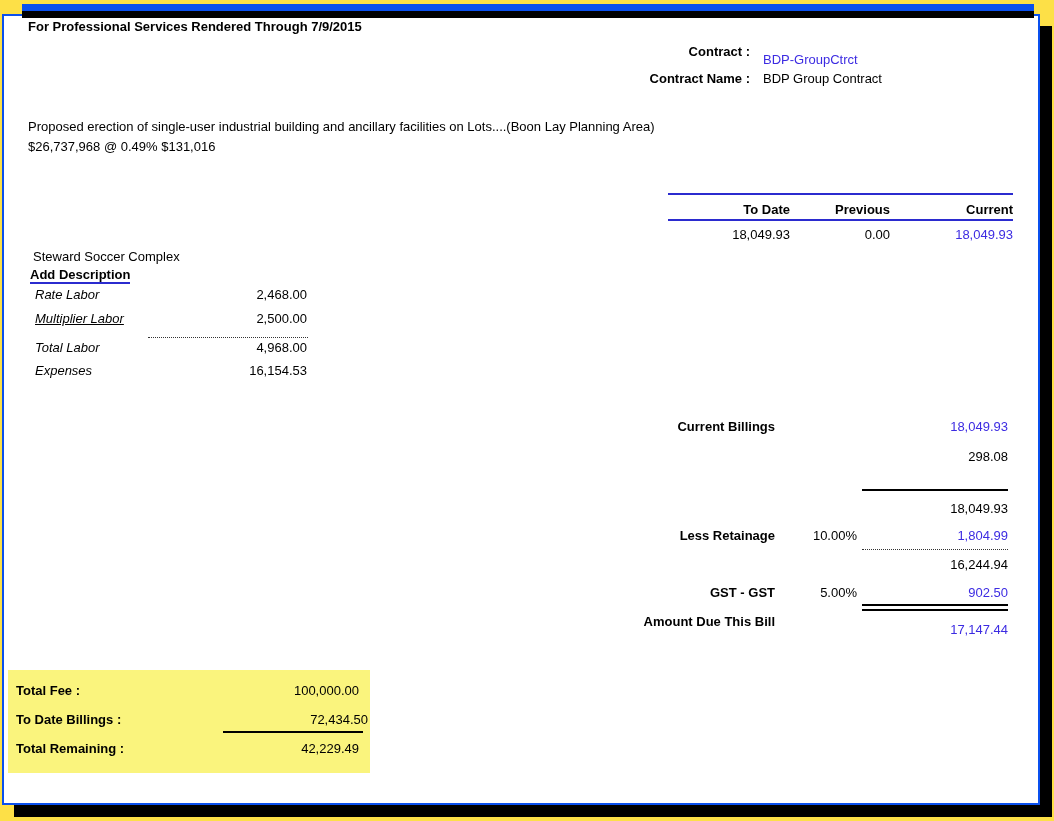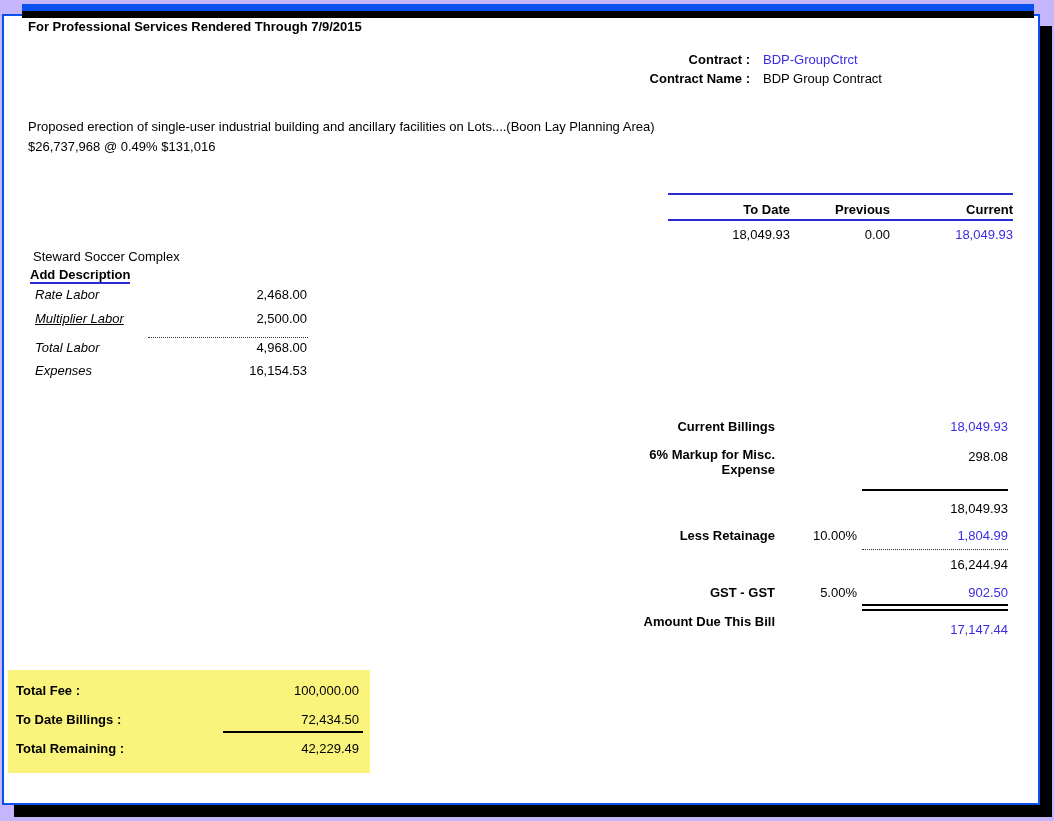--- a/index.html
+++ b/index.html
@@ -3,21 +3,21 @@
 <meta charset="utf-8">
 <style>
   :root{
     --link-blue:#3C2BE2;
     --rule-blue:#2B2BCF;
     --border-blue:#0A50EE;
     --highlight-yellow:#FAF47D;
   }
   *{margin:0;padding:0;box-sizing:border-box;}
   body{font-family:"Liberation Sans",sans-serif;background:#fff;}
-  .viewport{position:relative;width:1054px;height:821px;background:#c4b5fd;overflow:hidden;
+  .viewport{position:relative;width:1054px;height:821px;background:#fde047;overflow:hidden;
     font-size:13px;line-height:15px;color:#000;}
   .abs{position:absolute;}
   .b{font-weight:bold;}
   .i{font-style:italic;}
   .r{text-align:right;}
   .c{text-align:center;}
   .blue{color:var(--link-blue);}
   .page{position:absolute;left:2px;top:14px;width:1038px;height:791px;background:#fff;
     border:2px solid var(--border-blue);box-shadow:12px 12px 0 #000;z-index:0;}
   .prevbar-blue{position:absolute;left:22px;top:4px;width:1012px;height:7px;background:var(--border-blue);z-index:3;}
@@ -37,21 +37,21 @@
 
   <div class="prevbar-blue"></div>
   <div class="prevbar-black"></div>
 
   <div class="page"></div>
 
   <div class="hl-box"></div>
 
   <div class="abs b z2" style="left:28px;top:19px;">For Professional Services Rendered Through 7/9/2015</div>
 
-  <div class="abs b r z2" style="left:550px;top:52px;width:200px;">Contract :</div>
+  <div class="abs b r z2" style="left:550px;top:44px;width:200px;">Contract :</div>
   <div class="abs blue z2" style="left:763px;top:52px;">BDP-GroupCtrct</div>
 
   <div class="abs b r z2" style="left:550px;top:71px;width:200px;">Contract Name :</div>
   <div class="abs z2" style="left:763px;top:71px;">BDP Group Contract</div>
 
   <div class="abs z2" style="left:28px;top:99px;margin-top:20px;">Proposed erection of single-user industrial building and ancillary facilities on Lots....(Boon Lay Planning Area)</div>
   <div class="abs z2" style="left:28px;top:139px;">$26,737,968 @ 0.49% $131,016</div>
 
   <div class="abs rule-blue z2" style="left:668px;top:193px;width:345px;"></div>
 
@@ -77,24 +77,20 @@
 
   <div class="abs i z2" style="left:35px;top:340px;text-align:center;">Total Labor</div>
   <div class="abs r z2" style="left:150px;top:340px;width:157px;">4,968.00</div>
 
   <div class="abs i z2" style="left:35px;top:363px;">Expenses</div>
   <div class="abs r z2" style="left:150px;top:363px;width:157px;">16,154.53</div>
 
   <div class="abs b r z2" style="left:575px;top:419px;width:200px;">Current Billings</div>
   <div class="abs r blue z2" style="left:868px;top:419px;width:140px;">18,049.93</div>
 
-  <div class="abs b r z2" style="left:575px;top:447px;width:200px;">
-    <div>6% Markup for Misc.</div>
-    <div>Expense</div>
-  </div>
   <div class="abs r z2" style="left:868px;top:449px;width:140px;">298.08</div>
 
   <div class="abs rule-black z2" style="left:862px;top:489px;width:146px;"></div>
   <div class="abs r z2" style="left:868px;top:501px;width:140px;">18,049.93</div>
 
   <div class="abs b r z2" style="left:575px;top:528px;width:200px;">Less Retainage</div>
   <div class="abs r z2" style="left:787px;top:528px;width:70px;">10.00%</div>
   <div class="abs r blue z2" style="left:868px;top:528px;width:140px;">1,804.99</div>
   <div class="abs rule-dotted z2" style="left:862px;top:549px;width:146px;"></div>
 
@@ -105,20 +101,20 @@
   <div class="abs r blue z2" style="left:868px;top:585px;width:140px;">902.50</div>
 
   <div class="abs rule-double z2" style="left:862px;top:604px;width:146px;"></div>
   <div class="abs b r z2" style="left:575px;top:614px;width:200px;">Amount Due This Bill</div>
   <div class="abs r blue z2" style="left:868px;top:622px;width:140px;">17,147.44</div>
 
   <div class="abs b z2" style="left:16px;top:683px;">Total Fee :</div>
   <div class="abs r z2" style="left:189px;top:683px;width:170px;">100,000.00</div>
 
   <div class="abs b z2" style="left:16px;top:712px;">To Date Billings :</div>
-  <div class="abs r z2" style="left:189px;top:712px;width:170px;">72,434.50</div>
+  <div class="abs r z2" style="left:198px;top:712px;width:170px;">72,434.50</div>
 
   <div class="abs rule-black z2" style="left:223px;top:731px;width:140px;"></div>
 
   <div class="abs b z2" style="left:16px;top:741px;">Total Remaining :</div>
   <div class="abs r z2" style="left:189px;top:741px;width:170px;">42,229.49</div>
 
 </div>
 
 </body></html>

